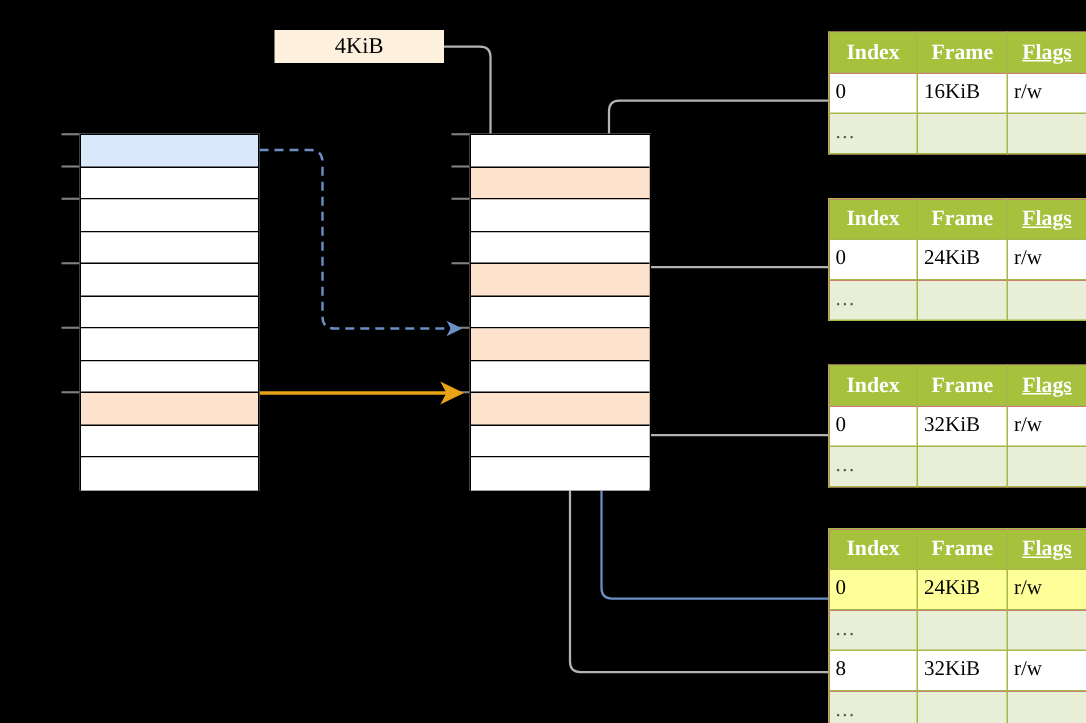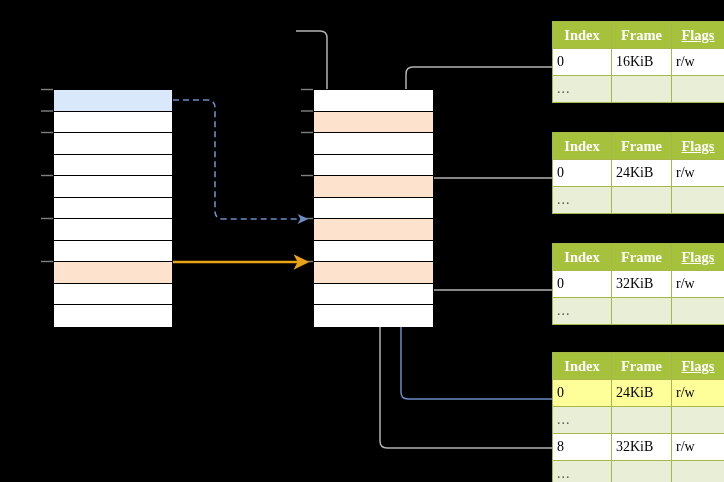--- a/index.html
+++ b/index.html
@@ -137,20 +137,21 @@
 
     <path d="M 552 399 L 408 399 Q 401 399 401 392 L 401 226" fill="none" stroke="#6b8ec4" stroke-width="1.5" marker-end="url(#ah-blue)"></path>
 
     <path d="M 552 448 L 387 448 Q 380 448 380 441 L 380 268" fill="none" stroke="#b3b3b3" stroke-width="1.5" marker-end="url(#ah-gray-up)"></path>
 
     <path d="M 173 100 L 207 100 Q 215 100 215 108 L 215 211 Q 215 219 223 219 L 306 219" fill="none" stroke="#6b8ec4" stroke-width="1.6" stroke-dasharray="6 4" marker-end="url(#ah-blue)"></path>
 
     <path d="M 173 262 L 306 262" fill="none" stroke="#e8a317" stroke-width="2.4" marker-end="url(#ah-orange)"></path>
   </svg>
 
+  <div class="size-label" style="left:183px; top:20px; width:113px; height:22px; line-height:22px;">4KiB</div>
 
   <div class="mem-col" style="left:53px; top:89px; width:120px; height:238px;">
     <div class="mem-row blue" style="height:21.5px;"></div>
     <div class="mem-row" style="height:21.5px;"></div>
     <div class="mem-row" style="height:21.5px;"></div>
     <div class="mem-row" style="height:21.5px;"></div>
     <div class="mem-row" style="height:21.5px;"></div>
     <div class="mem-row" style="height:21.5px;"></div>
     <div class="mem-row" style="height:21.5px;"></div>
     <div class="mem-row" style="height:21.5px;"></div>

